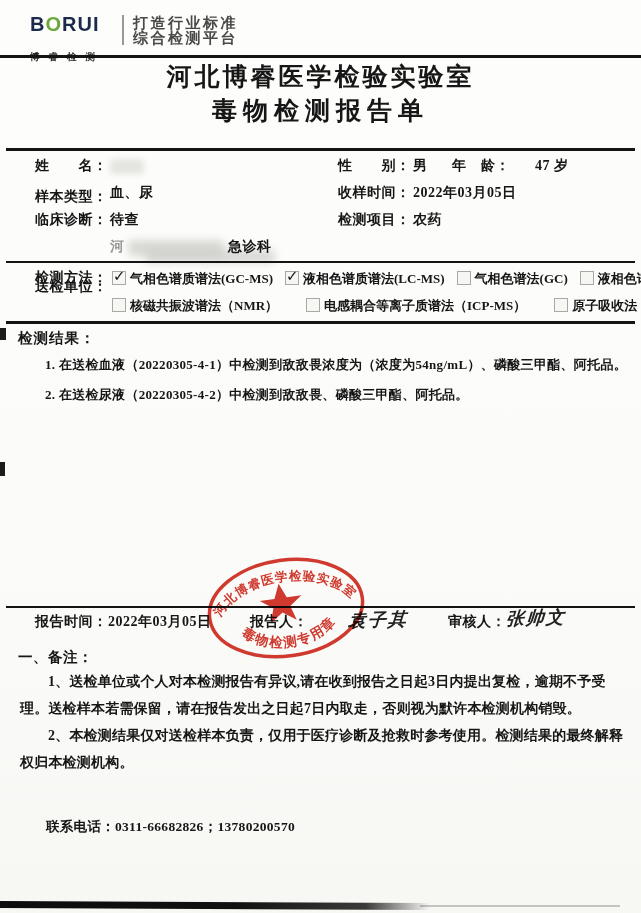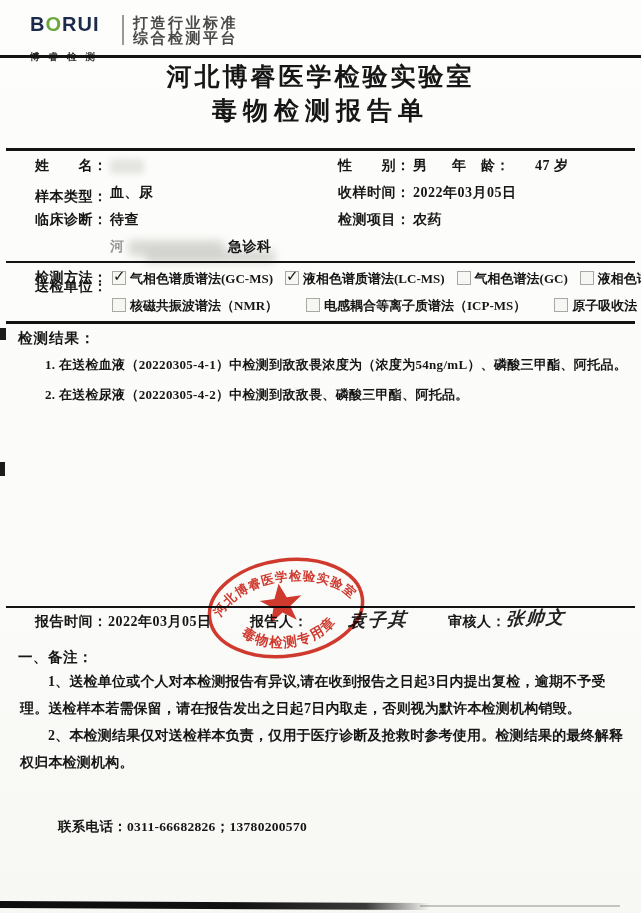--- a/index.html
+++ b/index.html
@@ -135,20 +135,20 @@
         <textPath href="#stampBottomArc" startOffset="50%" text-anchor="middle">毒物检测专用章</textPath>
       </text>
       <polygon transform="translate(-4,-4) scale(1.05)" points="0,-20 5.9,-6.2 20,-6.2 8.1,2.4 12.4,16.2 0,7.6 -12.4,16.2 -8.1,2.4 -20,-6.2 -5.9,-6.2"></polygon>
     </g>
   </svg>
 
   <div class="abs note-head" style="left:18px;top:648px;">一、备注：</div>
   <div class="abs note-para" style="left:20px;top:668px;">1、送检单位或个人对本检测报告有异议,请在收到报告之日起3日内提出复检，逾期不予受理。送检样本若需保留，请在报告发出之日起7日内取走，否则视为默许本检测机构销毁。</div>
   <div class="abs note-para" style="left:20px;top:722px;">2、本检测结果仅对送检样本负责，仅用于医疗诊断及抢救时参考使用。检测结果的最终解释权归本检测机构。</div>
 
-  <div class="abs addr" style="left:46px;top:818px;margin-left:12px;"><span>联系电话：</span><span>0311-66682826；13780200570</span></div>
+  <div class="abs addr" style="left:46px;top:818px;"><span>联系电话：</span><span>0311-66682826；13780200570</span></div>
 
   <div class="edge-mark" style="left:0;top:328px;width:6px;height:12px;"></div>
   <div class="edge-mark" style="left:0;top:462px;width:5px;height:14px;"></div>
   <div class="bottom-strip"></div>
   <div class="bottom-tail"></div>
 
 </div>
 
 </body></html>

